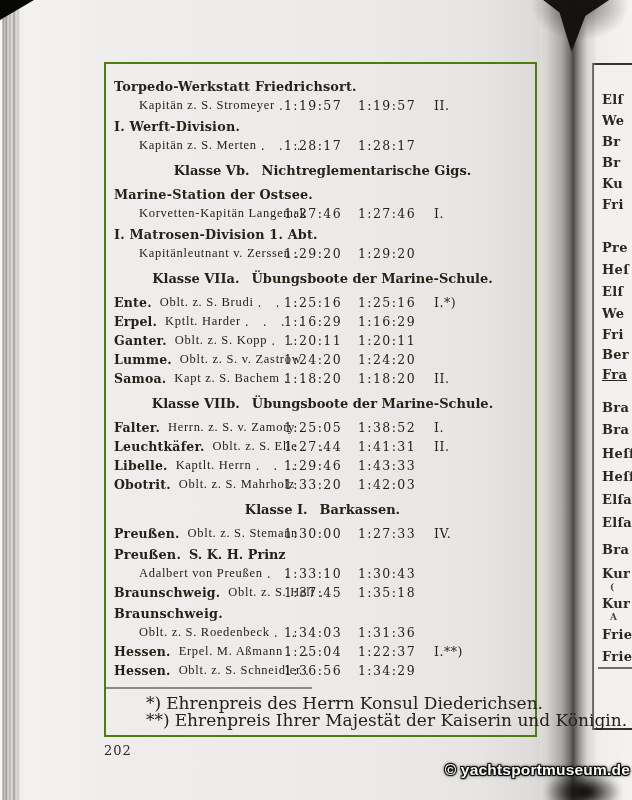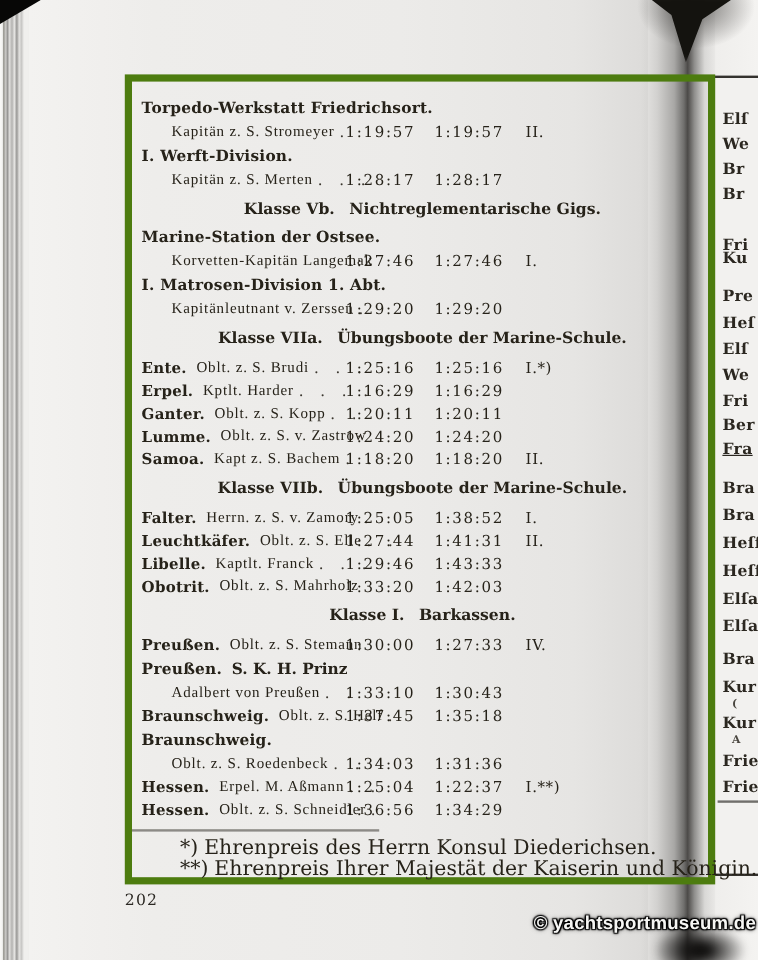--- a/index.html
+++ b/index.html
@@ -59,22 +59,22 @@
   }
   .rp-frags{position:absolute;left:600px;top:0;width:32px;height:584px;text-align:right;}
   .frag{
     position:absolute;left:2px;font-weight:bold;font-size:13px;color:#2b2720;
     white-space:nowrap;letter-spacing:.3px;
   }
   .frag.small{font-size:9px;left:10px;color:#4a463f;}
   .rp-rule{position:absolute;left:598px;top:667px;width:34px;height:2px;background:#716f6c;}
   
   .frame{
-    position:absolute;left:104px;top:62px;width:492px;height:675px;
-    border:6px solid #4d7c0f;box-sizing:border-box;
+    position:absolute;left:104px;top:62px;width:433px;height:675px;
+    border:2px solid #4d7c0f;box-sizing:border-box;
     padding:11px 4px 0 8px;
   }
   .t-title{height:19px;line-height:19px;margin-top:2px;font-size:12.8px;white-space:nowrap;}
   .t-title b{font-weight:bold;letter-spacing:.2px;}
   .t-title .rest{font-weight:bold;margin-left:8px;}
   .t-heading{height:20px;line-height:20px;margin:6px 0 4px;text-align:center;font-weight:bold;font-size:13px;white-space:nowrap;}
   .t-heading .klasse{margin-right:12px;}
   .t-row{
     display:grid;grid-template-columns:170px 74px 74px 99px;
     height:19px;line-height:19px;font-size:12.5px;white-space:nowrap;
@@ -107,21 +107,21 @@
 <div class="edge-stripes"></div>
 <div class="corner-shadow-tl"></div>
 <div class="right-page"></div>
 <div class="right-frame"></div>
 <div class="rp-rule"></div>
 <div class="rp-frags">
     <div class="frag" style="top: 92px;">Elſ</div>
     <div class="frag" style="top: 113px;">We</div>
     <div class="frag" style="top: 134px;">Br</div>
     <div class="frag" style="top: 155px;">Br</div>
-    <div class="frag" style="top: 176px; margin-top: 32px;">Ku</div>
+    <div class="frag" style="top: 176px;">Ku</div>
     <div class="frag" style="top: 197px;">Fri</div>
     <div class="frag" style="top: 240px;">Pre</div>
     <div class="frag" style="top: 262px;">Heſ</div>
     <div class="frag" style="top: 284px;">Elſ</div>
     <div class="frag" style="top: 306px;">We</div>
     <div class="frag" style="top: 327px;">Fri</div>
     <div class="frag" style="top: 347px;">Ber</div>
     <div class="frag" style="top: 367px; text-decoration: underline;">Fra</div>
     <div class="frag" style="top: 400px;">Bra</div>
     <div class="frag" style="top: 422px;">Bra</div>
@@ -270,21 +270,21 @@
         <span class="officer">Oblt. z. S. Elle</span>
         <span class="dots">. .</span>
       </span>
     <span class="time">1:27:44</span>
     <span class="time">1:41:31</span>
     <span class="place">II.</span>
   </div>
     <div class="t-row">
     <span class="name">
         <b class="boat">Libelle.</b>
-        <span class="officer">Kaptlt. Franck</span>
+        <span class="officer">Kaptlt. Herrn</span>
         <span class="dots">. . .</span>
       </span>
     <span class="time">1:29:46</span>
     <span class="time">1:43:33</span>
     <span class="place"></span>
   </div>
     <div class="t-row">
     <span class="name">
         <b class="boat">Obotrit.</b>
         <span class="officer">Oblt. z. S. Mahrholz</span>

